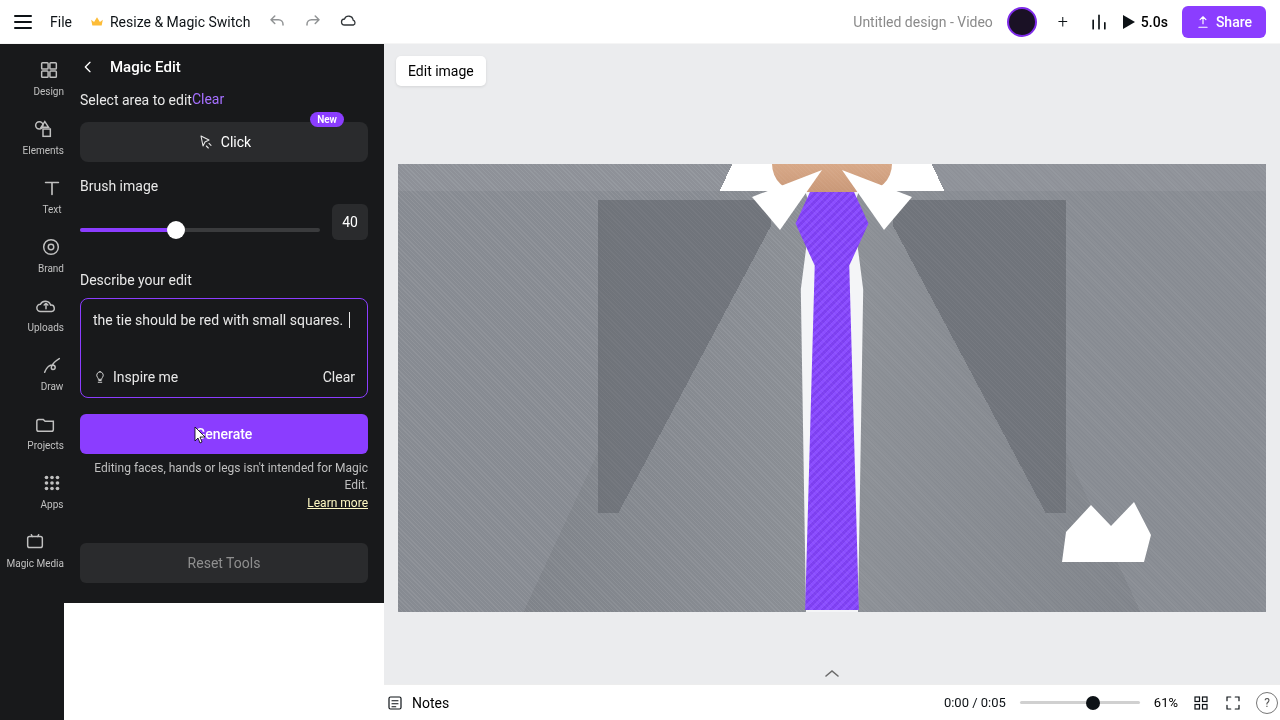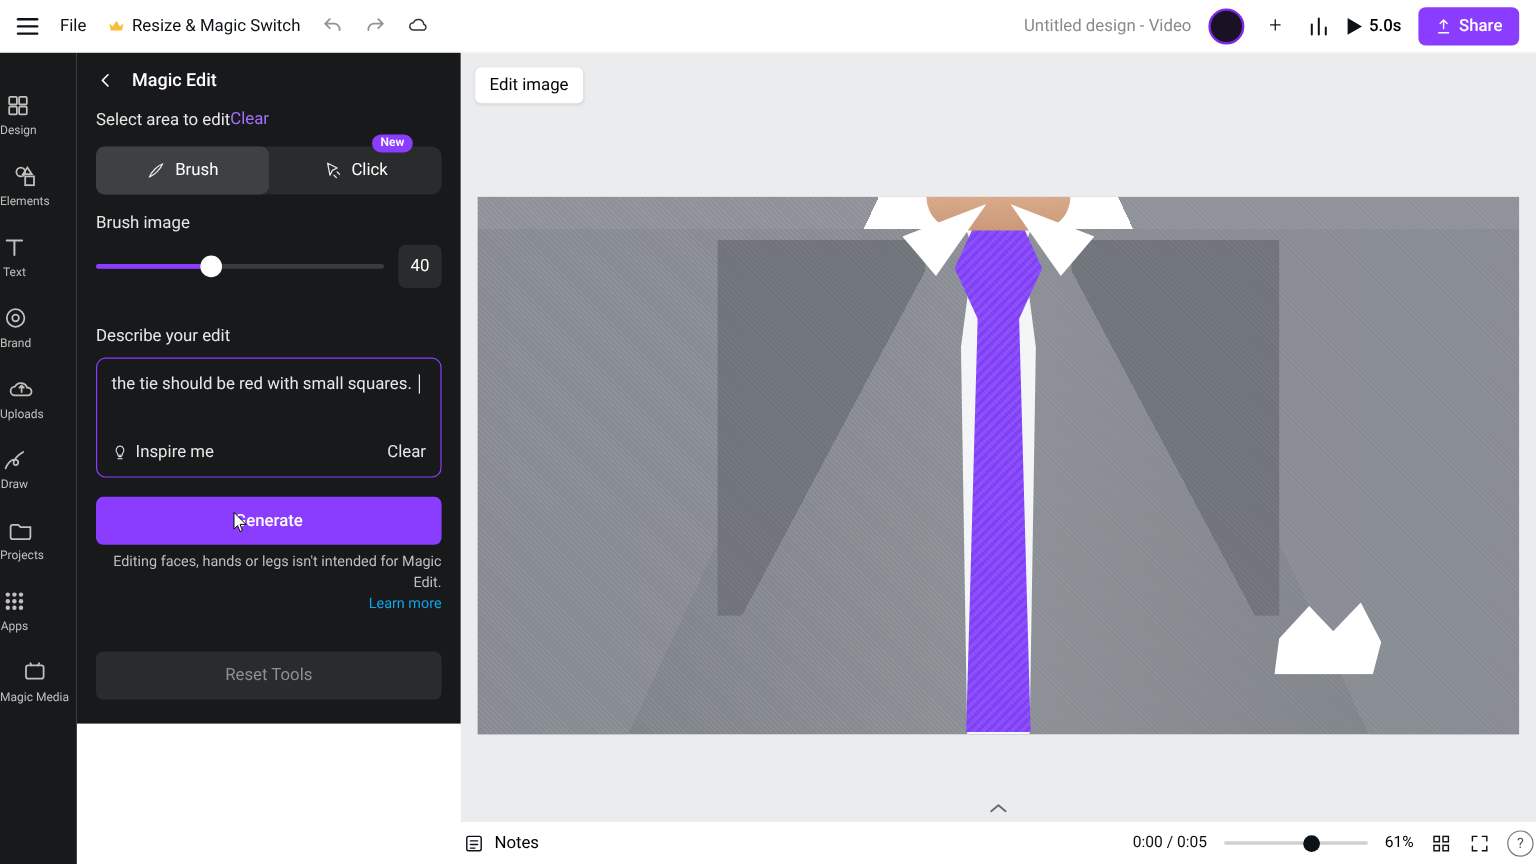--- a/index.html
+++ b/index.html
@@ -16,21 +16,21 @@
 .arrow-ico{width:18px;height:18px;opacity:.45;cursor:pointer}
 .doc-title{font-size:14px;color:#8a8a8a}
 .avatar{width:30px;height:30px;border-radius:50%;background:#1a1125;border:2px solid #7d2ae8}
 .plus-circ{width:24px;height:24px;display:flex;align-items:center;justify-content:center;color:#0d1216;cursor:pointer;font-size:18px;font-weight:300}
 .chart-ico{width:20px;height:20px;cursor:pointer}
 .play-group{display:flex;align-items:center;gap:6px;cursor:pointer}
 .play-tri{width:0;height:0;border-left:12px solid #0d1216;border-top:7px solid transparent;border-bottom:7px solid transparent}
 .share-btn{background:#8b3dff;color:#fff;padding:8px 14px;border-radius:6px;font-size:14px;font-weight:500;display:flex;align-items:center;gap:6px;cursor:pointer}
 
 
-.rail{position:absolute;left:0;top:44px;width:64px;height:676px;background:#18191b;display:flex;flex-direction:column;align-items:flex-start;padding-top:32px;gap:20px}
+.rail{position:absolute;left:0;top:44px;width:64px;height:676px;background:#18191b;display:flex;flex-direction:column;align-items:flex-end;padding-top:14px;gap:20px}
 .rail-item{display:flex;flex-direction:column;align-items:center;gap:4px;cursor:pointer;color:#a5a5a5}
 .rail-ico{width:24px;height:24px;display:flex;align-items:center;justify-content:center}
 .rail-lbl{font-size:10px;color:#c0c0c0}
 
 
 .panel{position:absolute;left:64px;top:44px;width:320px;height:559px;background:#18191b;color:#fff;display:flex;flex-direction:column}
 .panel-head{display:flex;align-items:center;gap:14px;padding:14px 16px}
 .back-chev{width:16px;height:16px;cursor:pointer}
 .panel-title{font-size:15px;font-weight:500}
 .panel-body{padding:0 16px;display:flex;flex-direction:column}
@@ -38,40 +38,40 @@
 .sec-lbl{font-size:14px;color:#e8e8e8;margin-top:2px}
 .clear-link{color:#a570ff;font-size:14px;cursor:pointer}
 
 .seg{position:relative;margin-top:14px;background:#2a2b2d;border-radius:8px;height:40px;display:flex}
 .seg-half{flex:1;display:flex;align-items:center;justify-content:center;gap:8px;font-size:14px;cursor:pointer;border-radius:7px}
 .seg-half.active{background:#3f4042}
 .new-badge{position:absolute;top:-10px;right:24px;background:#8b3dff;color:#fff;font-size:10px;padding:2px 7px;border-radius:9px;font-weight:600}
 
 .brush-row{margin-top:16px}
 .brush-lbl{font-size:14px;color:#e8e8e8}
-.slider-wrap{display:flex;align-items:center;gap:12px;margin-top:10px}
+.slider-wrap{display:flex;align-items:flex-end;gap:12px;margin-top:10px}
 .slider{position:relative;flex:1;height:20px;display:flex;align-items:center}
 .track{height:4px;width:100%;background:#3a3b3d;border-radius:2px;position:relative}
 .track-fill{position:absolute;left:0;top:0;height:4px;width:40%;background:#8b3dff;border-radius:2px}
 .thumb{position:absolute;left:40%;transform:translateX(-50%);width:18px;height:18px;background:#fff;border-radius:50%;cursor:pointer}
 .size-val{width:36px;height:36px;background:#2a2b2d;border-radius:6px;display:flex;align-items:center;justify-content:center;font-size:14px}
 
 .desc-lbl{font-size:14px;color:#e8e8e8;margin-top:32px}
 .prompt-box{margin-top:10px;border:1.5px solid #8b3dff;border-radius:8px;padding:12px;height:100px;display:flex;flex-direction:column;justify-content:space-between}
 .prompt-txt{font-size:14px;color:#e8e8e8;line-height:1.3;outline:none}
 .prompt-txt::after{content:"";display:inline-block;width:1px;height:16px;background:#e8e8e8;margin-left:2px;vertical-align:text-bottom;animation:blink 1s infinite}
 @keyframes blink{50%{opacity:0}}
 .prompt-actions{display:flex;justify-content:space-between;align-items:center}
 .inspire{display:flex;align-items:center;gap:6px;font-size:14px;cursor:pointer;color:#e8e8e8}
 .clear2{font-size:14px;color:#e8e8e8;cursor:pointer}
 
 .gen-btn{margin-top:16px;height:40px;background:#8b3dff;border-radius:6px;display:flex;align-items:center;justify-content:center;font-size:14px;font-weight:500;cursor:pointer;position:relative}
 .gen-btn .cursor{position:absolute;left:50%;margin-left:-30px;top:12px;font-size:13px}
 .disclaimer{margin-top:6px;font-size:12px;color:#bfbfbf;text-align:right;line-height:1.45}
-.learn{color:#0ea5e9;cursor:pointer}
+.learn{color:#fef9c3;text-decoration:underline;cursor:pointer}
 
 .reset-btn{margin:auto 16px 20px 16px;height:40px;background:#2a2b2d;border-radius:6px;display:flex;align-items:center;justify-content:center;font-size:14px;color:#8f8f8f;cursor:not-allowed}
 
 
 .canvas-wrap{position:absolute;left:384px;top:44px;right:0;height:640px;background:#ebecee}
 .edit-chip{position:absolute;left:12px;top:12px;background:#fff;padding:7px 12px;border-radius:5px;font-size:14px;box-shadow:0 1px 3px rgba(0,0,0,.1);cursor:pointer}
 .canvas-img{position:absolute;left:14px;top:120px;width:868px;height:448px;background:#d9dadd;overflow:hidden}
 .suit-bg{position:absolute;inset:0;background:linear-gradient(180deg,#fff 0%,#fff 6%,transparent 6%),linear-gradient(90deg,#7a7e85 0%,#8c9096 50%,#7a7e85 100%)}
 .shirt{position:absolute;left:50%;transform:translateX(-50%);top:0;width:260px;height:100%;background:#f4f5f7;clip-path:polygon(36% 0,64% 0,58% 10%,62% 28%,60% 100%,40% 100%,38% 28%,42% 10%)}
 .tie{position:absolute;left:50%;transform:translateX(-50%);top:26px;width:96px;height:420px;background:linear-gradient(135deg,#7d3ff0 25%,#8b4dff 25%,#8b4dff 50%,#7d3ff0 50%,#7d3ff0 75%,#8b4dff 75%);background-size:8px 8px;clip-path:polygon(28% 0,72% 0,88% 8%,68% 18%,78% 100%,22% 100%,32% 18%,12% 8%)}
@@ -246,26 +246,20 @@
       </svg>
     <div class="panel-title">Magic Edit</div>
   </div>
   <div class="panel-body">
     <div class="row">
       <div class="sec-lbl">Select area to edit</div>
       <div class="clear-link">Clear</div>
     </div>
     <div class="seg">
       <div class="new-badge">New</div>
-      <div class="seg-half active">
-        <svg width="16" height="16" viewBox="0 0 24 24" fill="none">
-            <path d="M4 20c2-6 10-14 16-16-2 6-10 14-16 16z" stroke="#e8e8e8" stroke-width="1.6"></path>
-          </svg>
-        <span>Brush</span>
-      </div>
       <div class="seg-half">
         <svg width="16" height="16" viewBox="0 0 24 24" fill="none">
             <path d="M6 3l3 15 3-6 6-3L6 3z" stroke="#e8e8e8" stroke-width="1.6" stroke-linejoin="round"></path>
             <path d="M18 14l3 3M14 18l3 3" stroke="#e8e8e8" stroke-width="1.6" stroke-linecap="round"></path>
           </svg>
         <span>Click</span>
       </div>
     </div>
     <div class="brush-row">
       <div class="brush-lbl">Brush image</div>

